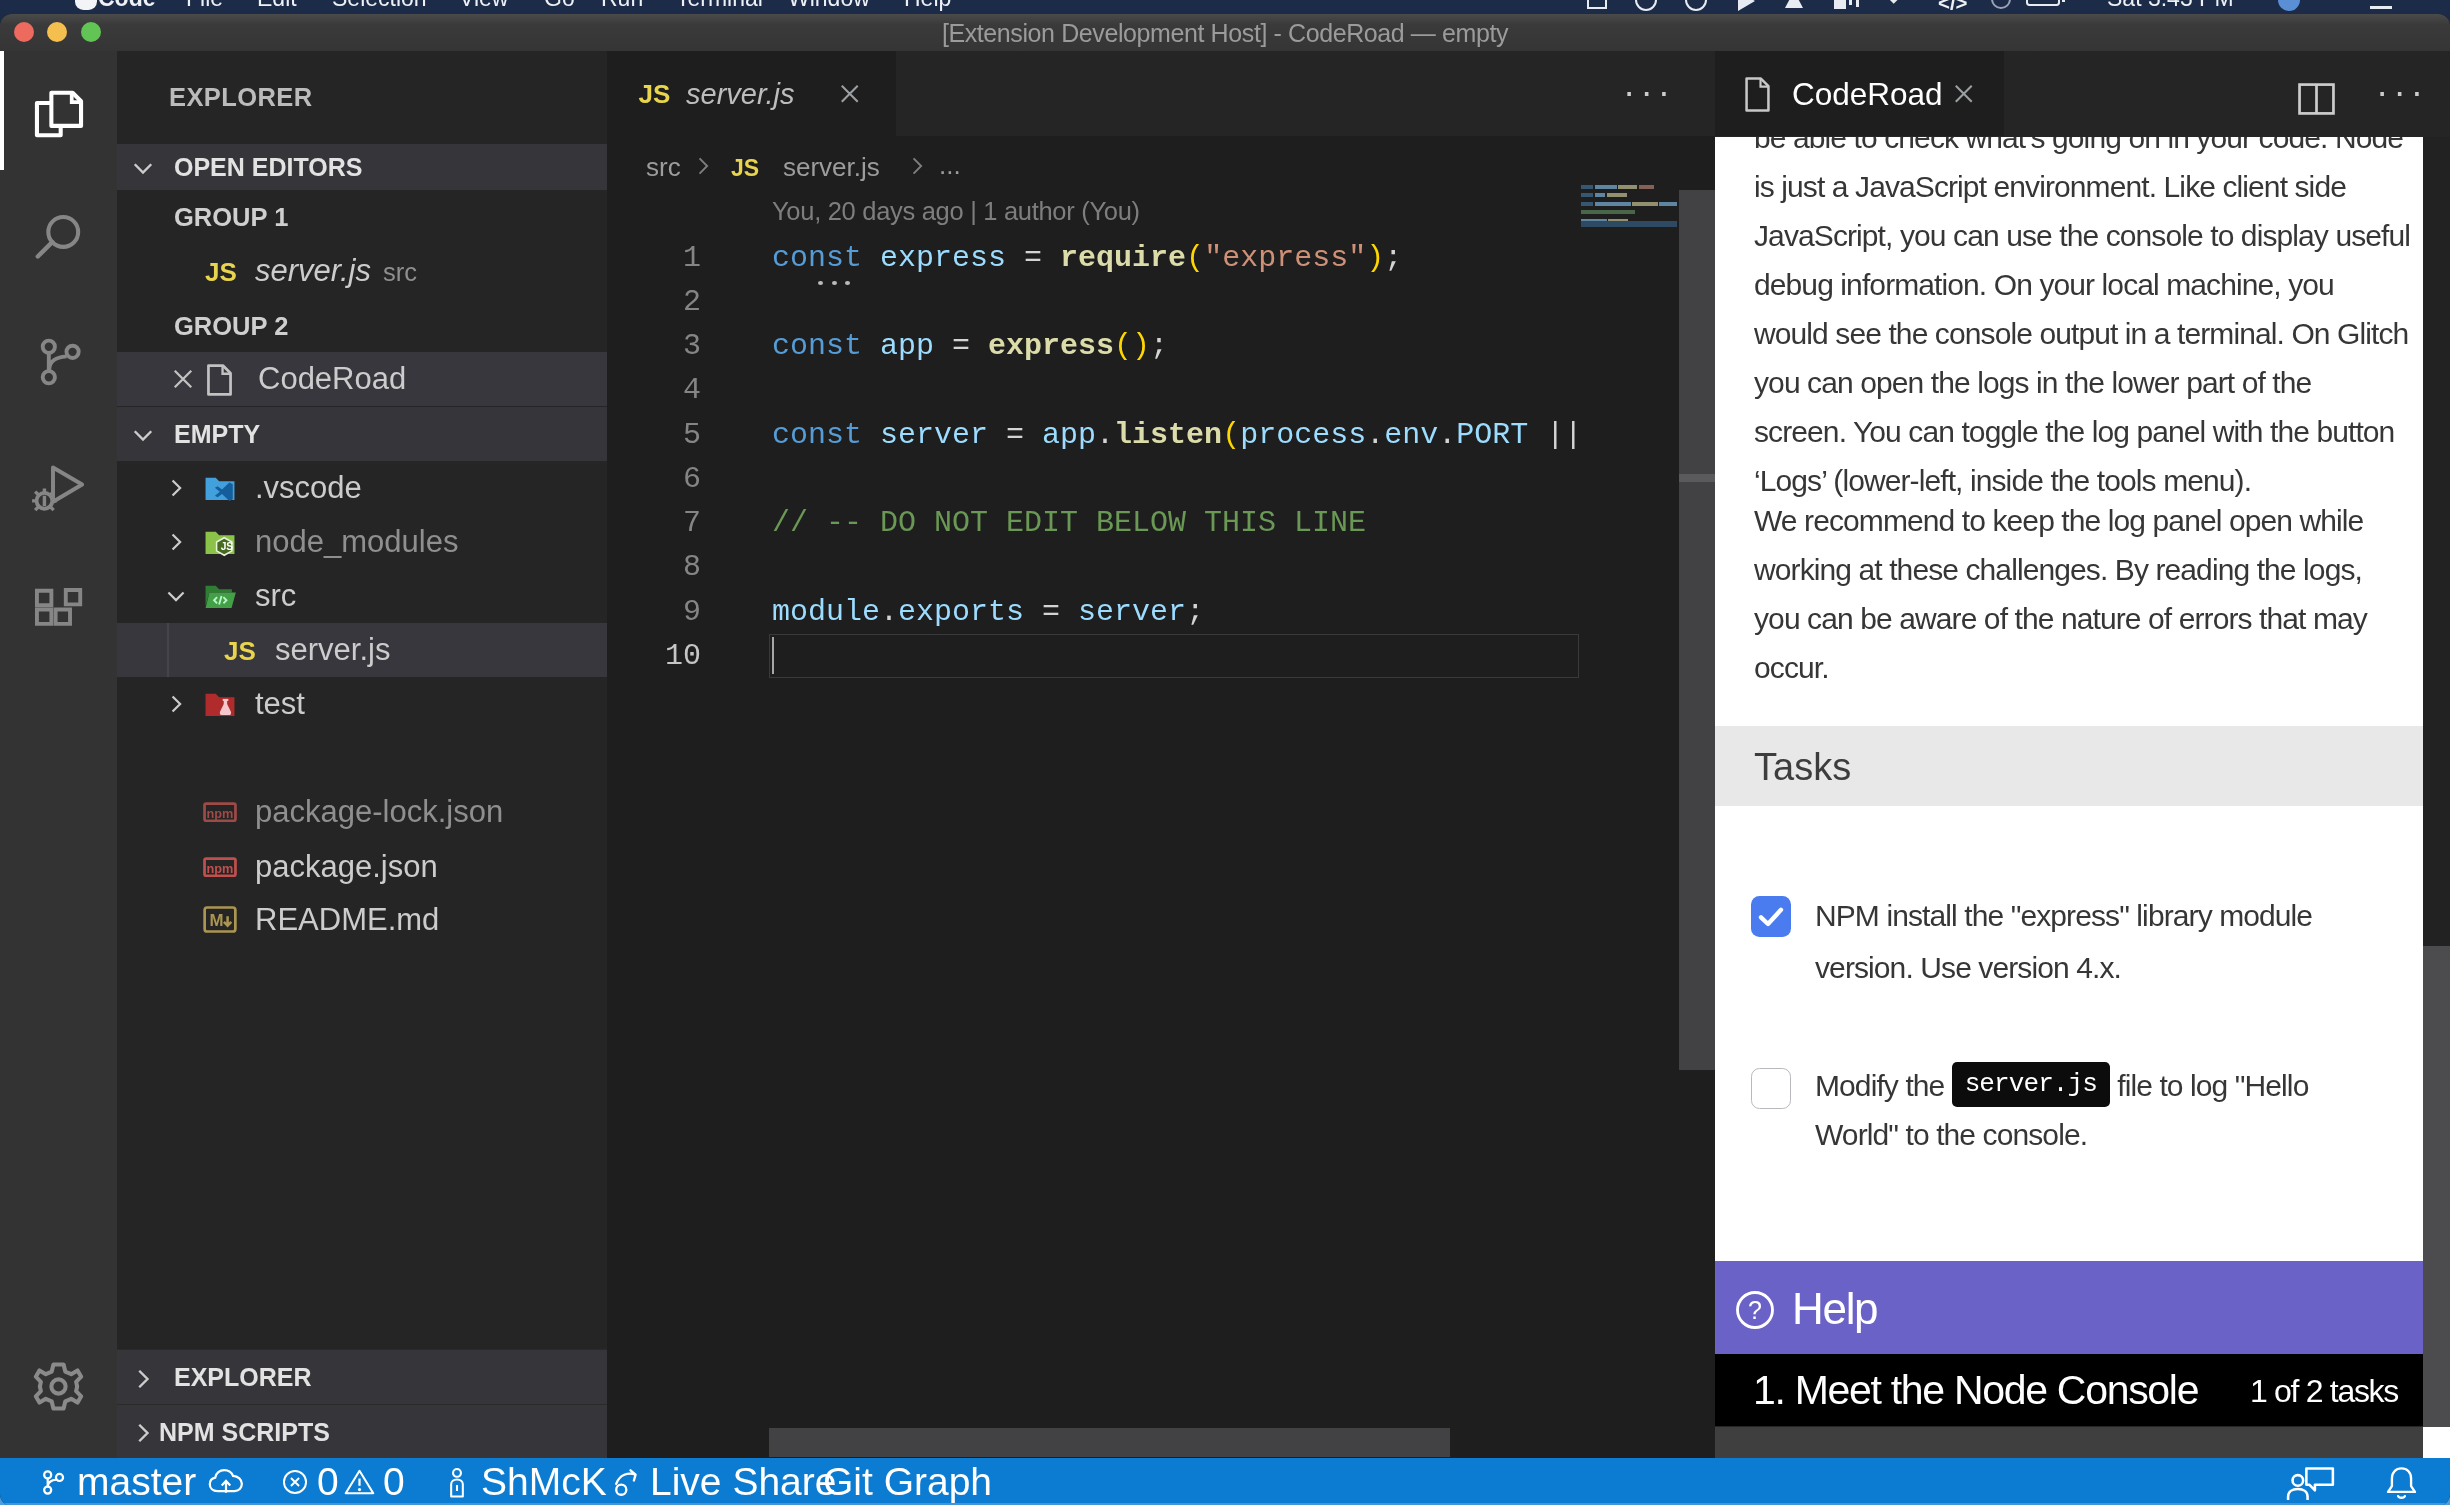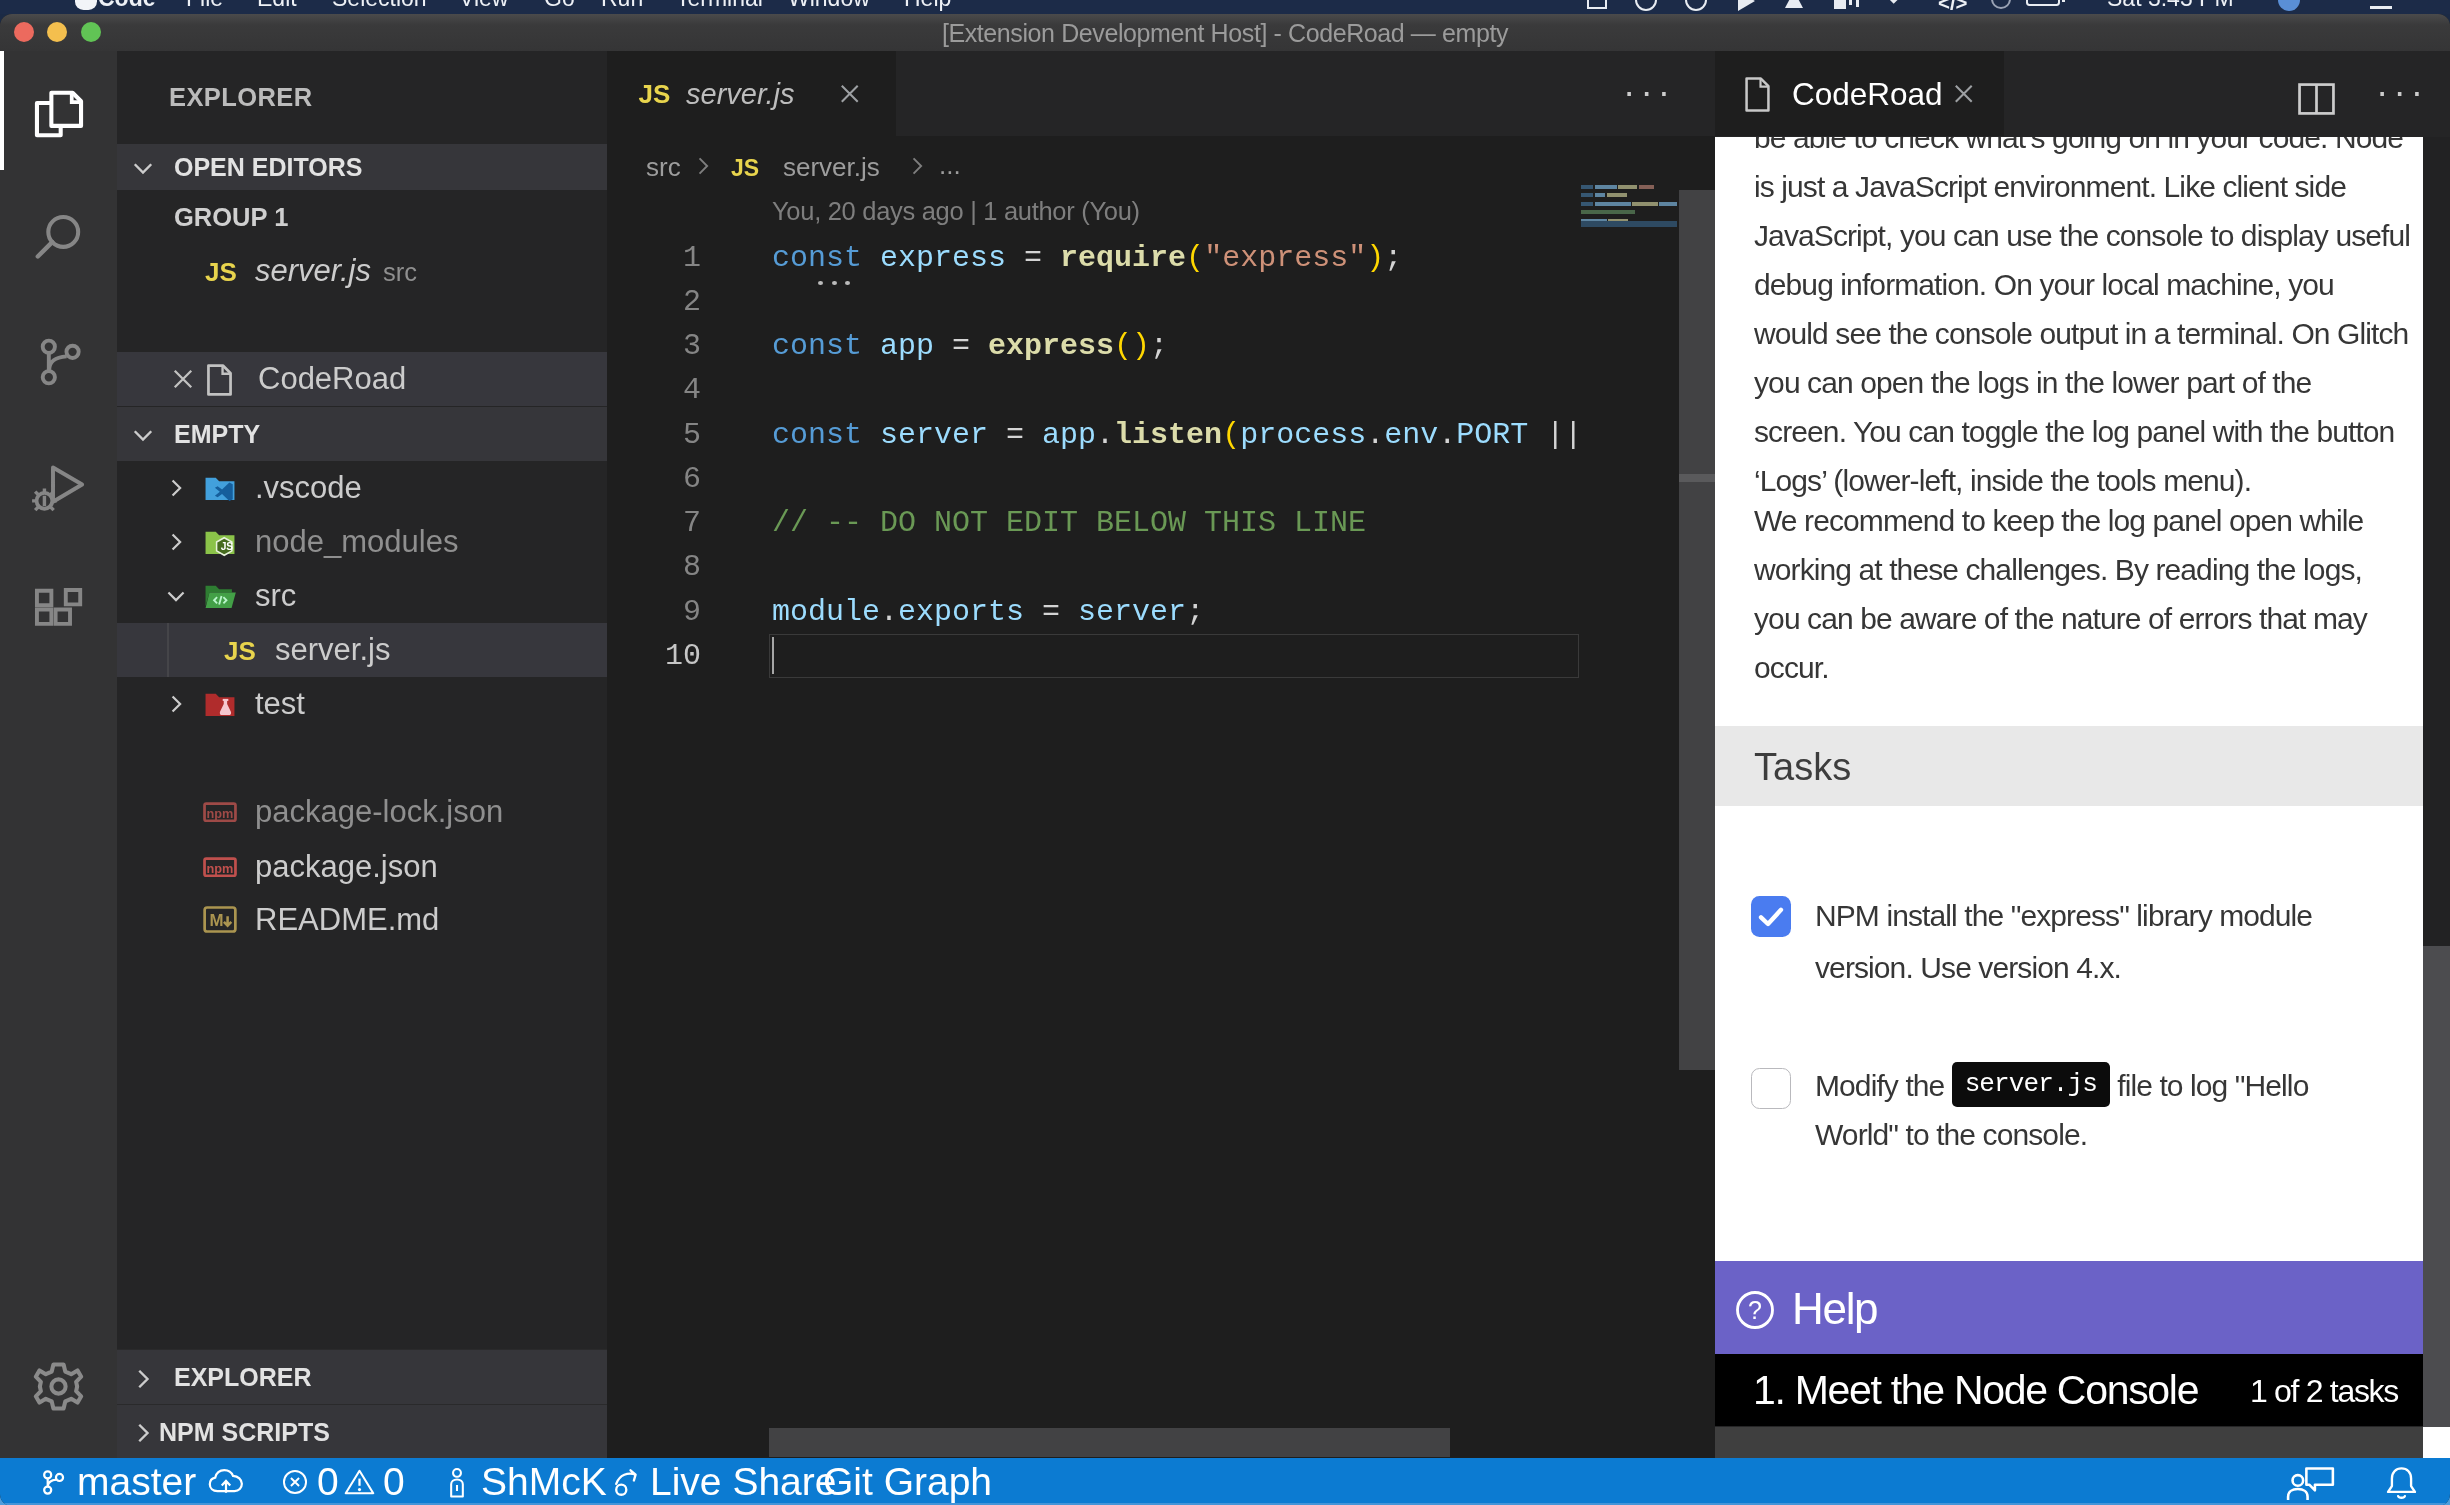--- a/index.html
+++ b/index.html
@@ -120,20 +120,23 @@
       <span style="position:absolute; left:57px;">OPEN EDITORS</span>
     </div>
     <div class="row" style="top:139px;">
         <div class="rowtext" style="left:57px; line-height:54px; font-size:25.5px; font-weight:bold; color:#cfcfcf;">GROUP 1</div>
       </div>
     <div class="row" style="top:193px;">
       <div class="js-badge" style="left:88px; top:13.6px;">JS</div>
       <div class="rowtext" style="left:138px; line-height:54px; font-style:italic;">server.js</div>
       <div class="rowtext" style="left:266px; line-height:56px; font-size:25.5px; color:#8f8f8f;">src</div>
     </div>
+    <div class="row" style="top:248px;">
+        <div class="rowtext" style="left:57px; line-height:54px; font-size:25.5px; font-weight:bold; color:#cfcfcf;">GROUP 2</div>
+      </div>
     <div class="row" style="top:301px; background:#37373d;">
       <svg class="abs" style="left:54px; top:15.3px;" width="24" height="24" viewBox="0 0 16 16">
           <path d="M2.5 2.5 L13.5 13.5 M13.5 2.5 L2.5 13.5" fill="none" stroke="#c2c2c2" stroke-width="1.5"></path>
         </svg>
       <svg class="abs" style="left:88px; top:11px;" width="29" height="34" viewBox="0 0 17 20">
         <path d="M2 1.5 L10.5 1.5 L15 6 L15 18.5 L2 18.5 Z" fill="none" stroke="#c2c2c2" stroke-width="1.6" stroke-linejoin="round"></path>
         <path d="M10.3 1.8 L10.3 6.3 L14.8 6.3" fill="none" stroke="#c2c2c2" stroke-width="1.4"></path>
       </svg>
       <div class="rowtext" style="left:141px; line-height:54px;">CodeRoad</div>
     </div>

